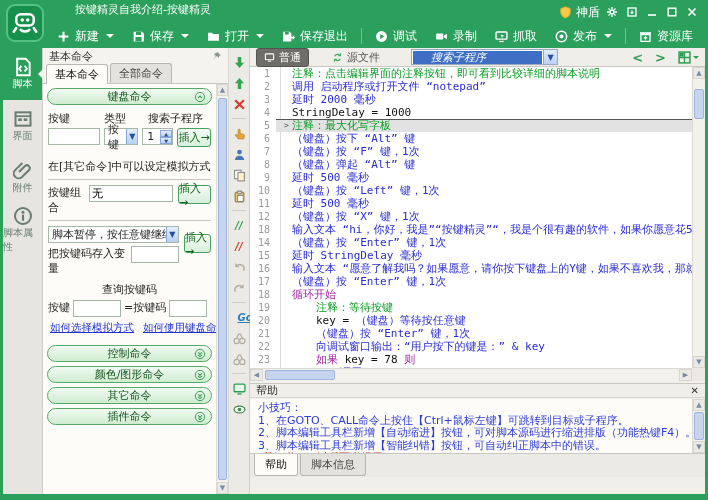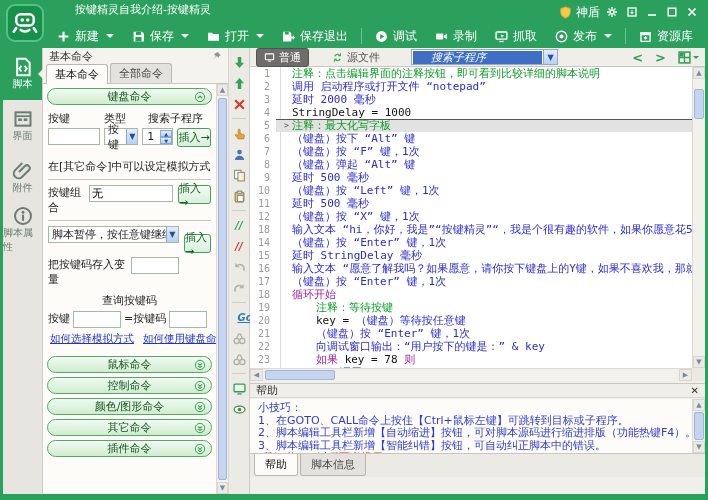--- a/index.html
+++ b/index.html
@@ -361,47 +361,40 @@
               <input class="inp" style="width: 84px;" value="无">
               <div class="insert-btn">插入→</div>
             </div>
             <div class="hr"></div>
             <div class="f-row" style="gap:5px;align-items:flex-start">
               <div style="flex:1">
                 <div class="sel" style="width:131px">
                     <span style="white-space:nowrap;overflow:hidden">脚本暂停，按任意键继续</span>
                     <span class="arr">▼</span>
                   </div>
-                <div class="f-row" style="margin-top:14px;gap:3px">
+                <div class="f-row" style="margin-top:3px;gap:3px">
                   <span class="f-lbl">把按键码存入变量</span>
                   <input class="inp" style="width: 48px; flex: 1 1 0%;">
                 </div>
               </div>
               <div class="insert-btn" style="margin-top:8px">插入→</div>
             </div>
             <div style="text-align:center;margin-top:6px">查询按键码</div>
             <div class="f-row" style="margin-top:3px;gap:3px">
               <span class="f-lbl">按键</span>
               <input class="inp" style="width: 48px;">
               <span class="f-lbl">=按键码</span>
               <input class="inp" style="width: 38px;">
             </div>
             <div class="links">
                 <span class="lnk">如何选择模拟方式</span>
                 <span class="lnk">如何使用键盘命令</span>
               </div>
           </div>
           <div>
-              <div class="pill">
-                <span>鼠标命令</span>
-                <span class="chev"><svg viewBox="0 0 12 12">
-                    <circle cx="6" cy="6" r="4.7" fill="none" stroke="#3f9e58"></circle>
-                    <path d="M4 4.4l2 1.8 2-1.8M4 6.8l2 1.8 2-1.8" fill="none" stroke="#3f9e58" stroke-width="1.1"></path>
-                  </svg></span>
-              </div>
               <div class="pill">
                 <span>控制命令</span>
                 <span class="chev"><svg viewBox="0 0 12 12">
                     <circle cx="6" cy="6" r="4.7" fill="none" stroke="#3f9e58"></circle>
                     <path d="M4 4.4l2 1.8 2-1.8M4 6.8l2 1.8 2-1.8" fill="none" stroke="#3f9e58" stroke-width="1.1"></path>
                   </svg></span>
               </div>
               <div class="pill">
                 <span>颜色/图形命令</span>
                 <span class="chev"><svg viewBox="0 0 12 12">

